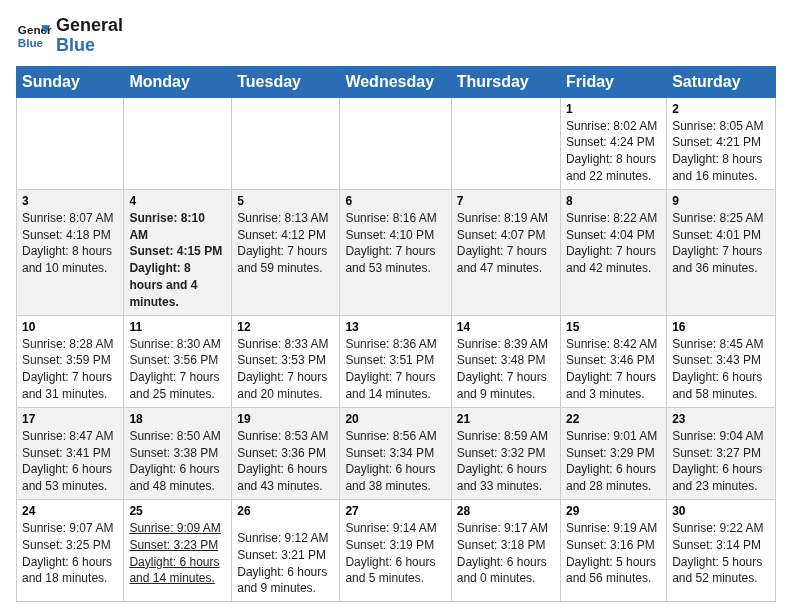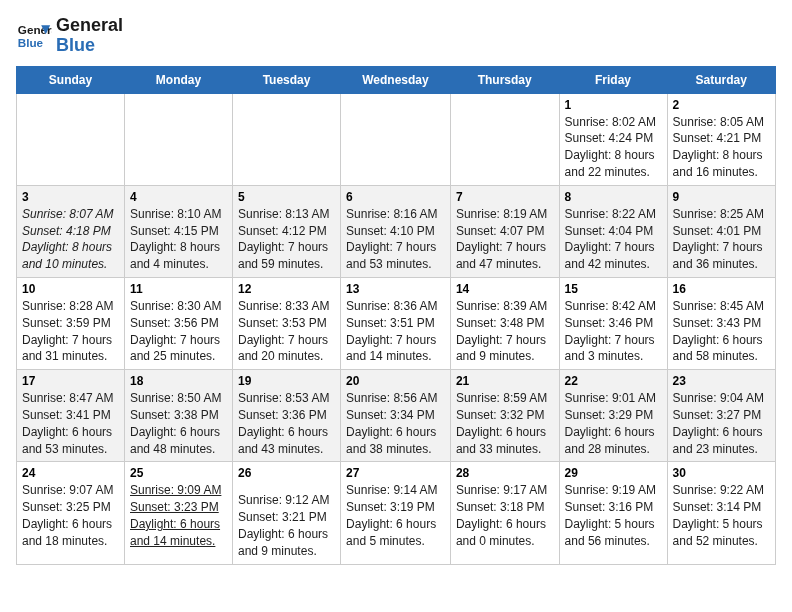--- a/index.html
+++ b/index.html
@@ -45,23 +45,23 @@
       color: #444;
     }
     .calendar {
       width: 100%;
       border-collapse: collapse;
       font-size: 11px;
     }
     .calendar th {
       background-color: #2a6db5;
       color: #fff;
-      text-align: center;
+      text-align: left;
       padding: 6px 5px;
-      font-size: 12px;
+      font-size: 16px;
       font-weight: bold;
       border: 1px solid #2a6db5;
     }
     .calendar td {
       border: 1px solid #ccc;
       vertical-align: top;
       padding: 4px 5px;
       width: 113px;
       min-height: 75px;
       background: #fff;
@@ -137,27 +137,27 @@
         <td>
           <span class="day-number">2</span>
           <div class="day-info" style="white-space: pre-line;">Sunrise: 8:05 AM
 Sunset: 4:21 PM
 Daylight: 8 hours and 16 minutes.</div>
         </td>
       </tr>
       <tr>
         <td>
           <span class="day-number">3</span>
-          <div class="day-info" style="white-space: pre-line; font-style: italic;">Sunrise: 8:07 AM
+          <div class="day-info" style="white-space: pre-line;">Sunrise: 8:07 AM
 Sunset: 4:18 PM
 Daylight: 8 hours and 10 minutes.</div>
         </td>
         <td>
           <span class="day-number">4</span>
-          <div class="day-info" style="white-space: pre-line;">Sunrise: 8:10 AM
+          <div class="day-info" style="white-space: pre-line; font-weight: bold;">Sunrise: 8:10 AM
 Sunset: 4:15 PM
 Daylight: 8 hours and 4 minutes.</div>
         </td>
         <td>
           <span class="day-number">5</span>
           <div class="day-info" style="white-space: pre-line;">Sunrise: 8:13 AM
 Sunset: 4:12 PM
 Daylight: 7 hours and 59 minutes.</div>
         </td>
         <td>

